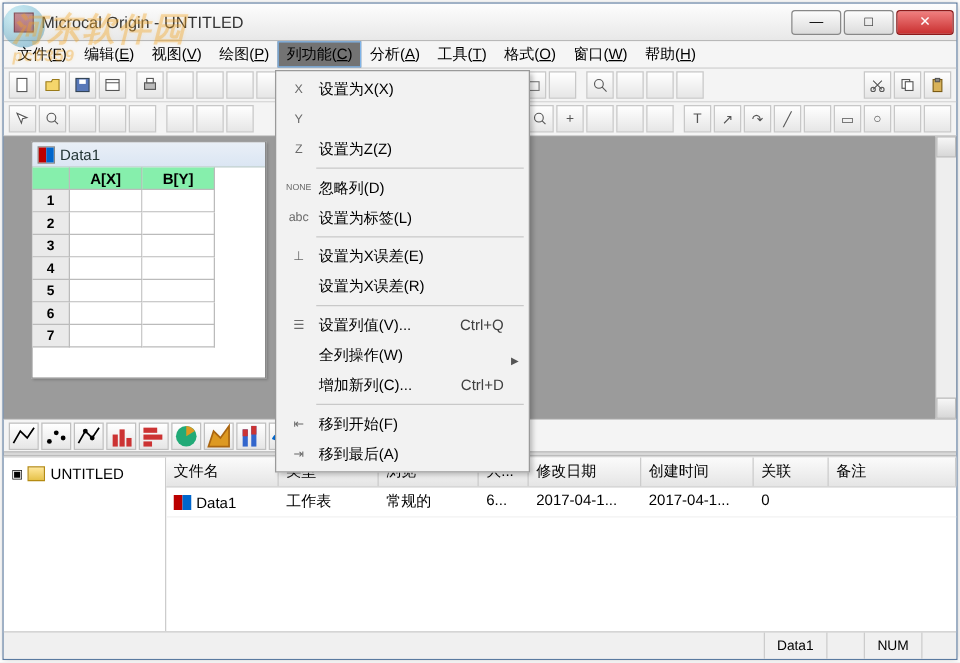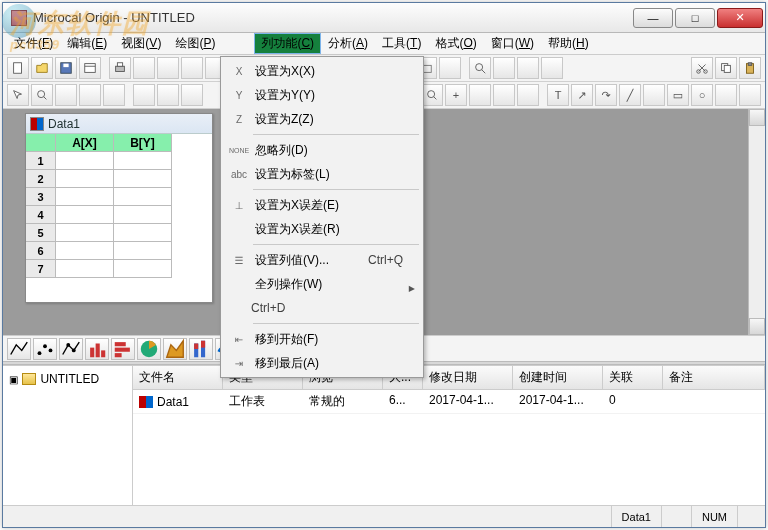--- a/index.html
+++ b/index.html
@@ -6,21 +6,21 @@
   body { font-family: "Microsoft YaHei", "SimSun", Tahoma, sans-serif; font-size: 12px; background: #fff; overflow: hidden; width: 768px; height: 530px; position: relative; }
   .window { width: 764px; height: 526px; margin: 2px; border: 1px solid #5a7aa0; background: #ececec; display: flex; flex-direction: column; box-shadow: 0 0 5px rgba(0,0,0,.25); }
   .titlebar { height: 30px; background: linear-gradient(#fdfdfd,#e8e8e8); display: flex; align-items: center; padding: 0 2px 0 8px; border-bottom: 1px solid #b8b8b8; }
   .titlebar-icon { width:16px; height:16px; background: linear-gradient(45deg,#d33,#f77); border:1px solid #900; margin-right:6px; }
   .titlebar-text { flex:1; font-size: 13px; color:#333; }
   .winbtn { width:40px; height:20px; margin-left:2px; border:1px solid #888; border-radius:3px; background: linear-gradient(#fcfcfc,#dcdcdc); display:flex; align-items:center; justify-content:center; font-size:11px; font-family:Arial; cursor:default; }
   .winbtn.close { width:46px; background: linear-gradient(#f08080,#c93030); color:#fff; border-color:#8b1a1a; }
   .menubar { height:22px; background:#f5f5f5; display:flex; align-items:flex-end; padding:0 4px; border-bottom:1px solid #ccc; font-size:12px; }
   .menuitem { padding:2px 7px; cursor:default; }
   .menuitem u { text-decoration: underline; }
-  .menuitem.open { background:#15803d; border:1px solid #7eb4ea; padding:1px 6px;margin-left:32px; }
+  .menuitem.open { background:#737373; border:1px solid #7eb4ea; padding:1px 6px; }
   .toolbar { display:flex; align-items:center; padding:2px 4px; background:#f4f4f4; border-bottom:1px solid #d0d0d0; gap:2px; flex-wrap:nowrap; }
   .tbtn { width:22px; height:22px; border:1px solid #c8c8c8; background:linear-gradient(#fff,#e6e6e6); display:flex; align-items:center; justify-content:center; font-size:11px; color:#555; }
   .tbtn svg { width:14px; height:14px; }
   .sep { width:4px; }
   .workspace { flex:1; display:flex; background:#9b9b9b; position:relative; overflow:hidden; }
   .greyarea { flex:1; background:#9b9b9b; position:relative; }
   .vscroll { width:17px; background:#eee; border-left:1px solid #bbb; position:relative; }
   .vscroll::before, .vscroll::after { content:""; position:absolute; left:0; right:0; height:17px; background:linear-gradient(#f7f7f7,#d7d7d7); border:1px solid #bbb; box-sizing:border-box; }
   .vscroll::before { top:0; } .vscroll::after { bottom:0; }
   .childwin { position:absolute; left:22px; top:4px; width:188px; height:190px; border:1px solid #888; background:#fff; box-shadow:1px 1px 2px rgba(0,0,0,.2); }
@@ -361,21 +361,20 @@
   </div>
 </div>
 
 <div class="dropdown">
   <div class="dditem">
       <span class="ico">X</span>
       <span class="lbl">设置为X(X)</span>
     </div>
   <div class="dditem">
       <span class="ico">Y</span>
-      <span class="lbl">设置为Y(Y)</span>
     </div>
   <div class="dditem">
       <span class="ico">Z</span>
       <span class="lbl">设置为Z(Z)</span>
     </div>
   <div class="ddsep"></div>
   <div class="dditem">
       <span class="ico" style="font-size:7px">NONE</span>
       <span class="lbl">忽略列(D)</span>
     </div>
@@ -398,20 +397,21 @@
       <span class="lbl">设置列值(V)...</span>
       <span class="accel">Ctrl+Q</span>
     </div>
   <div class="dditem">
       <span class="ico"></span>
       <span class="lbl">全列操作(W)</span>
       <span class="sub"></span>
     </div>
   <div class="dditem">
       <span class="ico"></span>
+      <span class="lbl">增加新列(C)...</span>
       <span class="accel">Ctrl+D</span>
     </div>
   <div class="ddsep"></div>
   <div class="dditem">
       <span class="ico">⇤</span>
       <span class="lbl">移到开始(F)</span>
     </div>
   <div class="dditem">
       <span class="ico">⇥</span>
       <span class="lbl">移到最后(A)</span>

